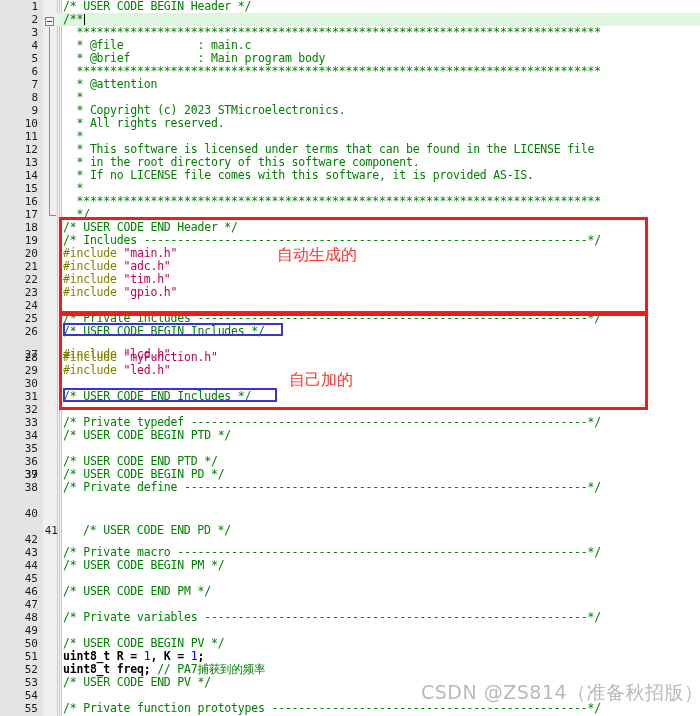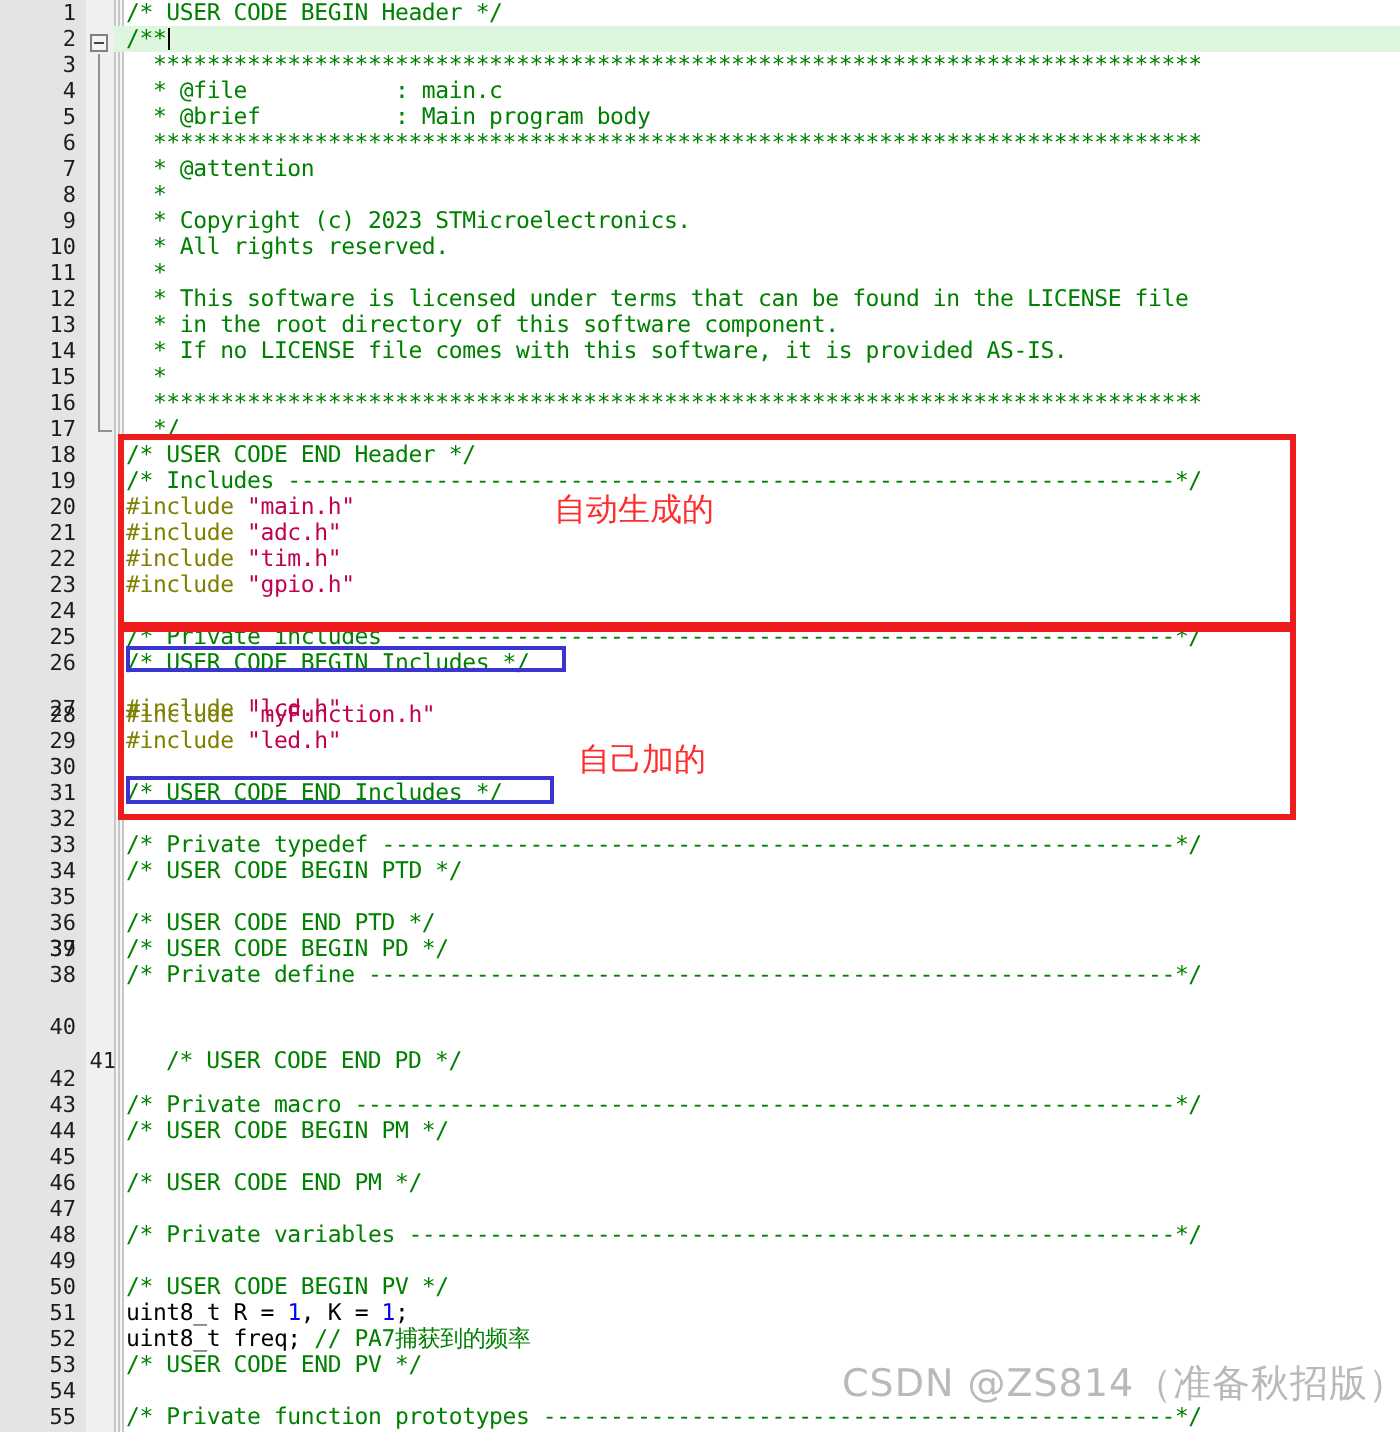--- a/index.html
+++ b/index.html
@@ -95,21 +95,21 @@
     height: 13px;
     background: #ddf6dd;
     z-index: -1;
   }
 
   
   .cm   { color: #008000; }             
   .pp   { color: #808000; }             
   .str  { color: #c00050; }             
   .num  { color: #0000ff; }             
-  .tx   { color: #000000; }             
+  .tx   { color: #000000; font-weight: bold; }             
 
   
   .caret {
     position: absolute;
     top: 1px;
     width: 1px;
     height: 11px;
     background: #000000;
   }
 

